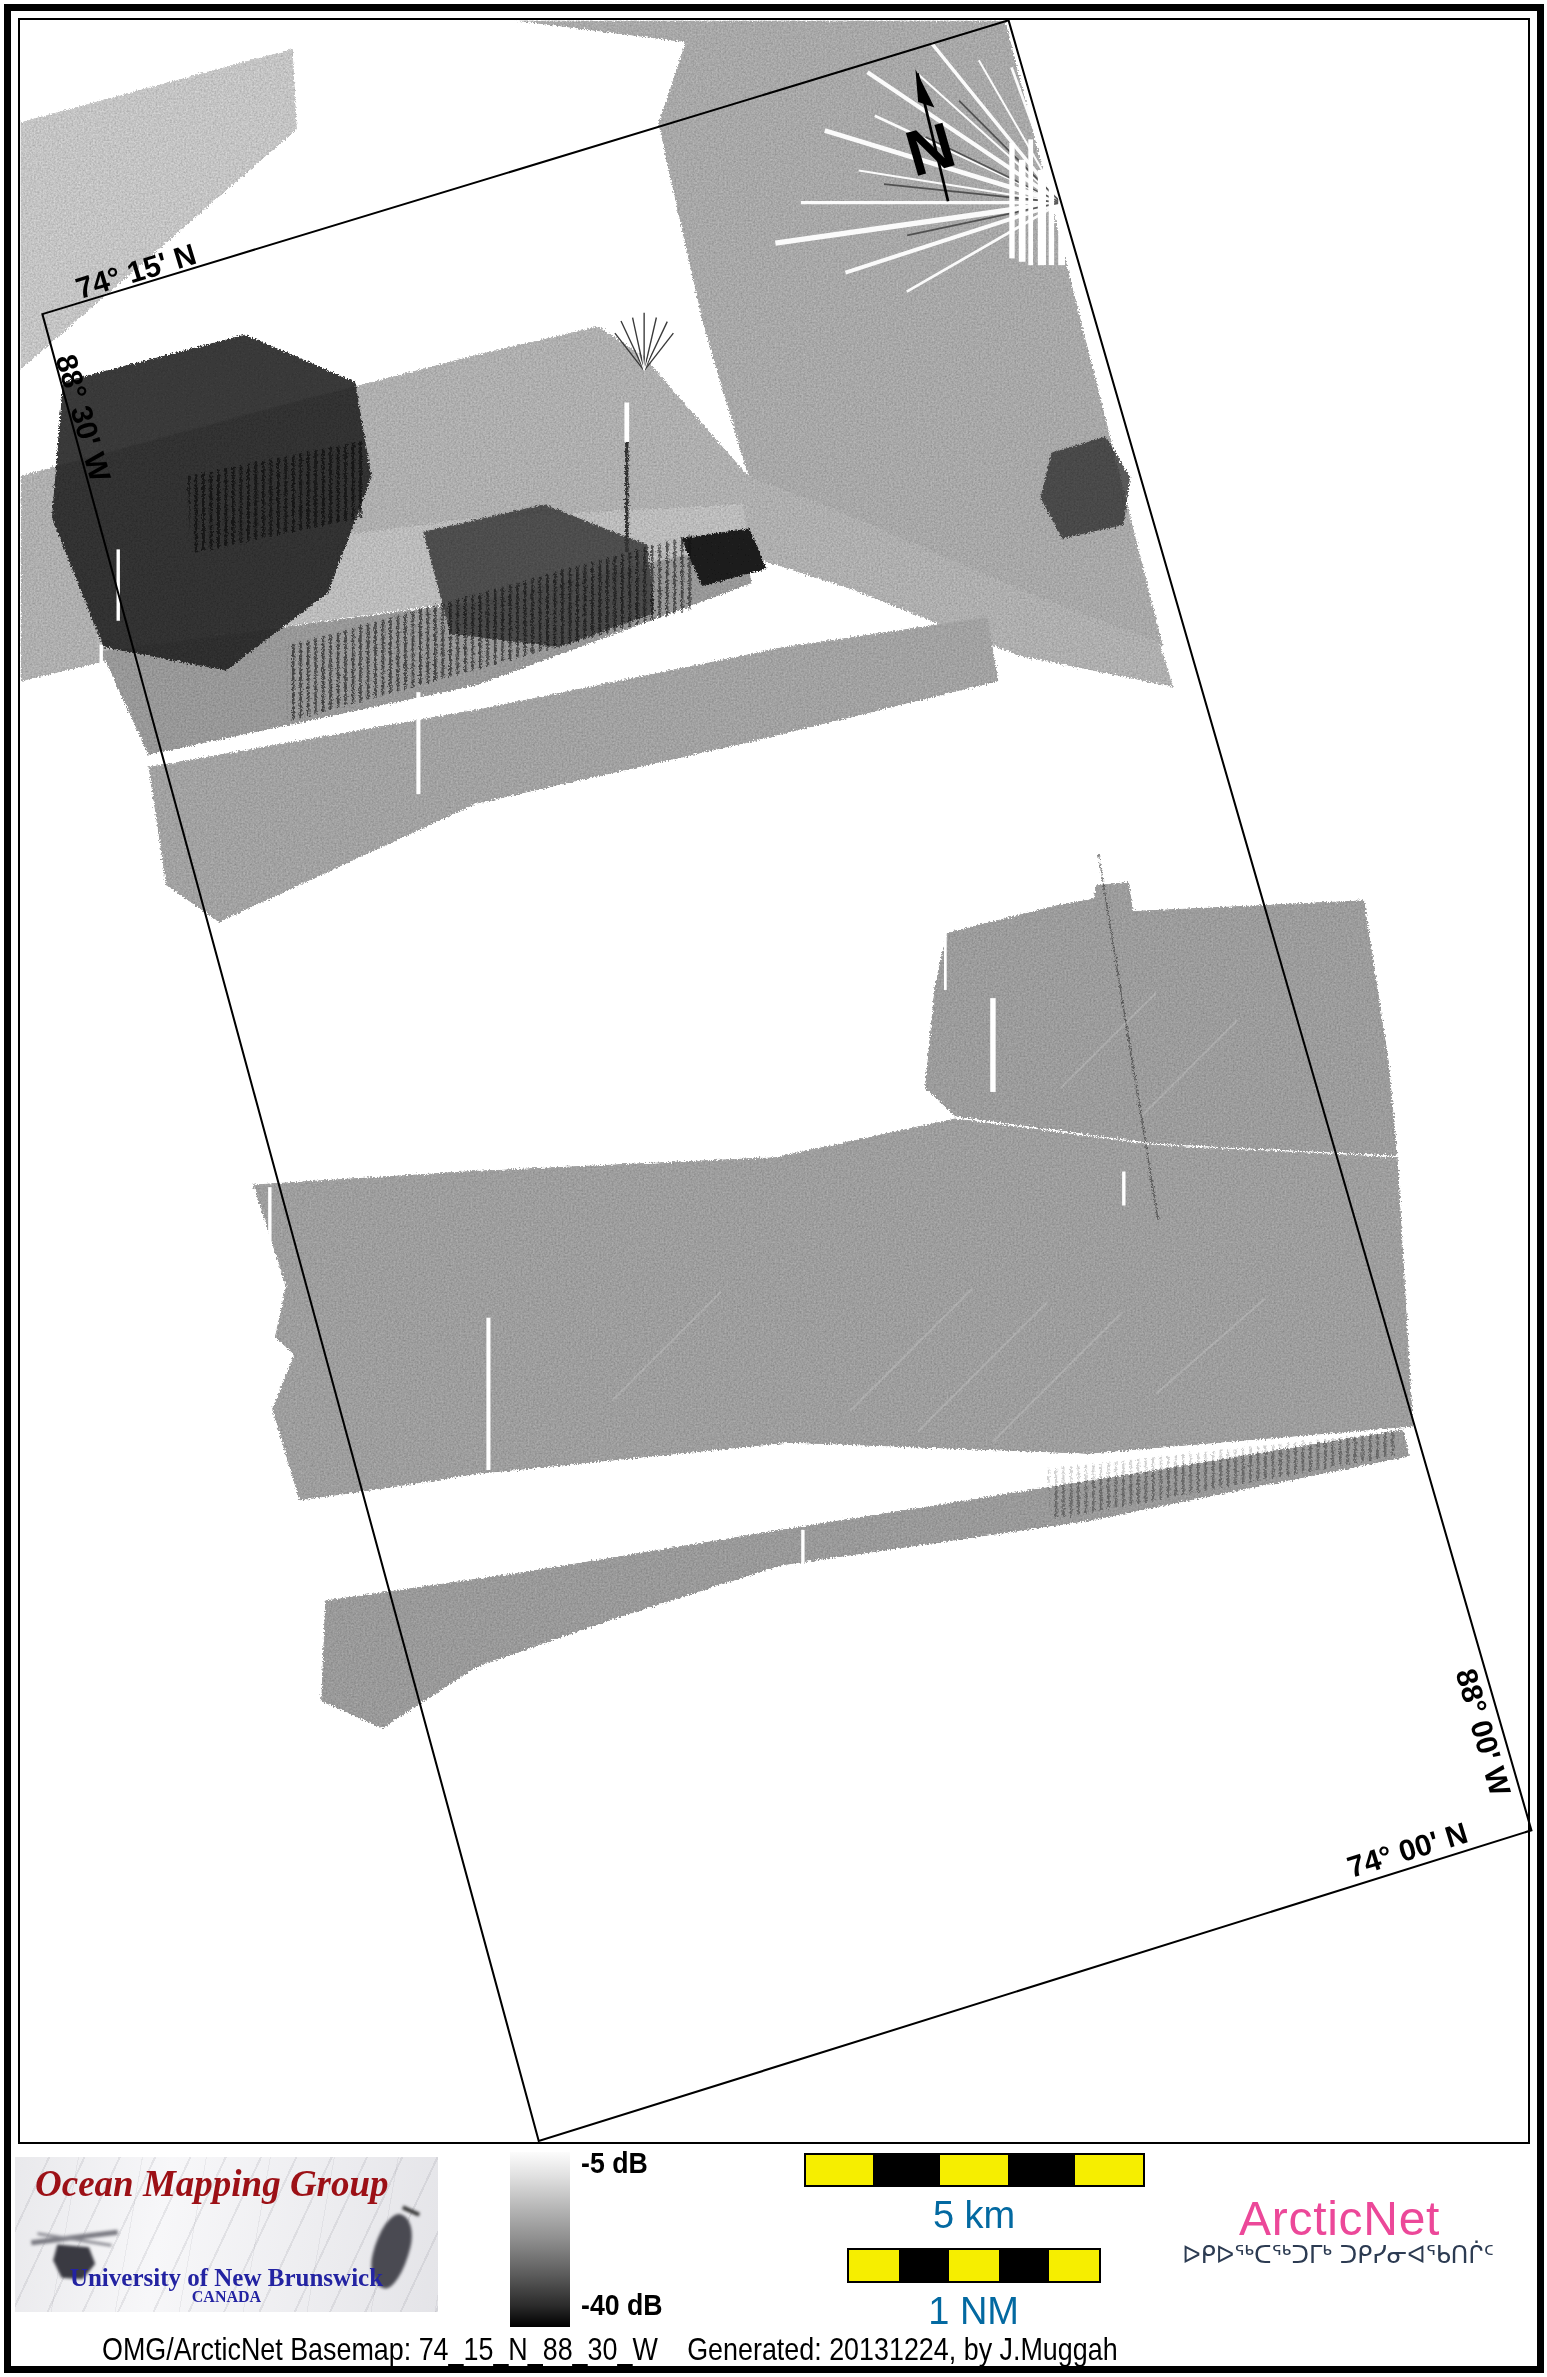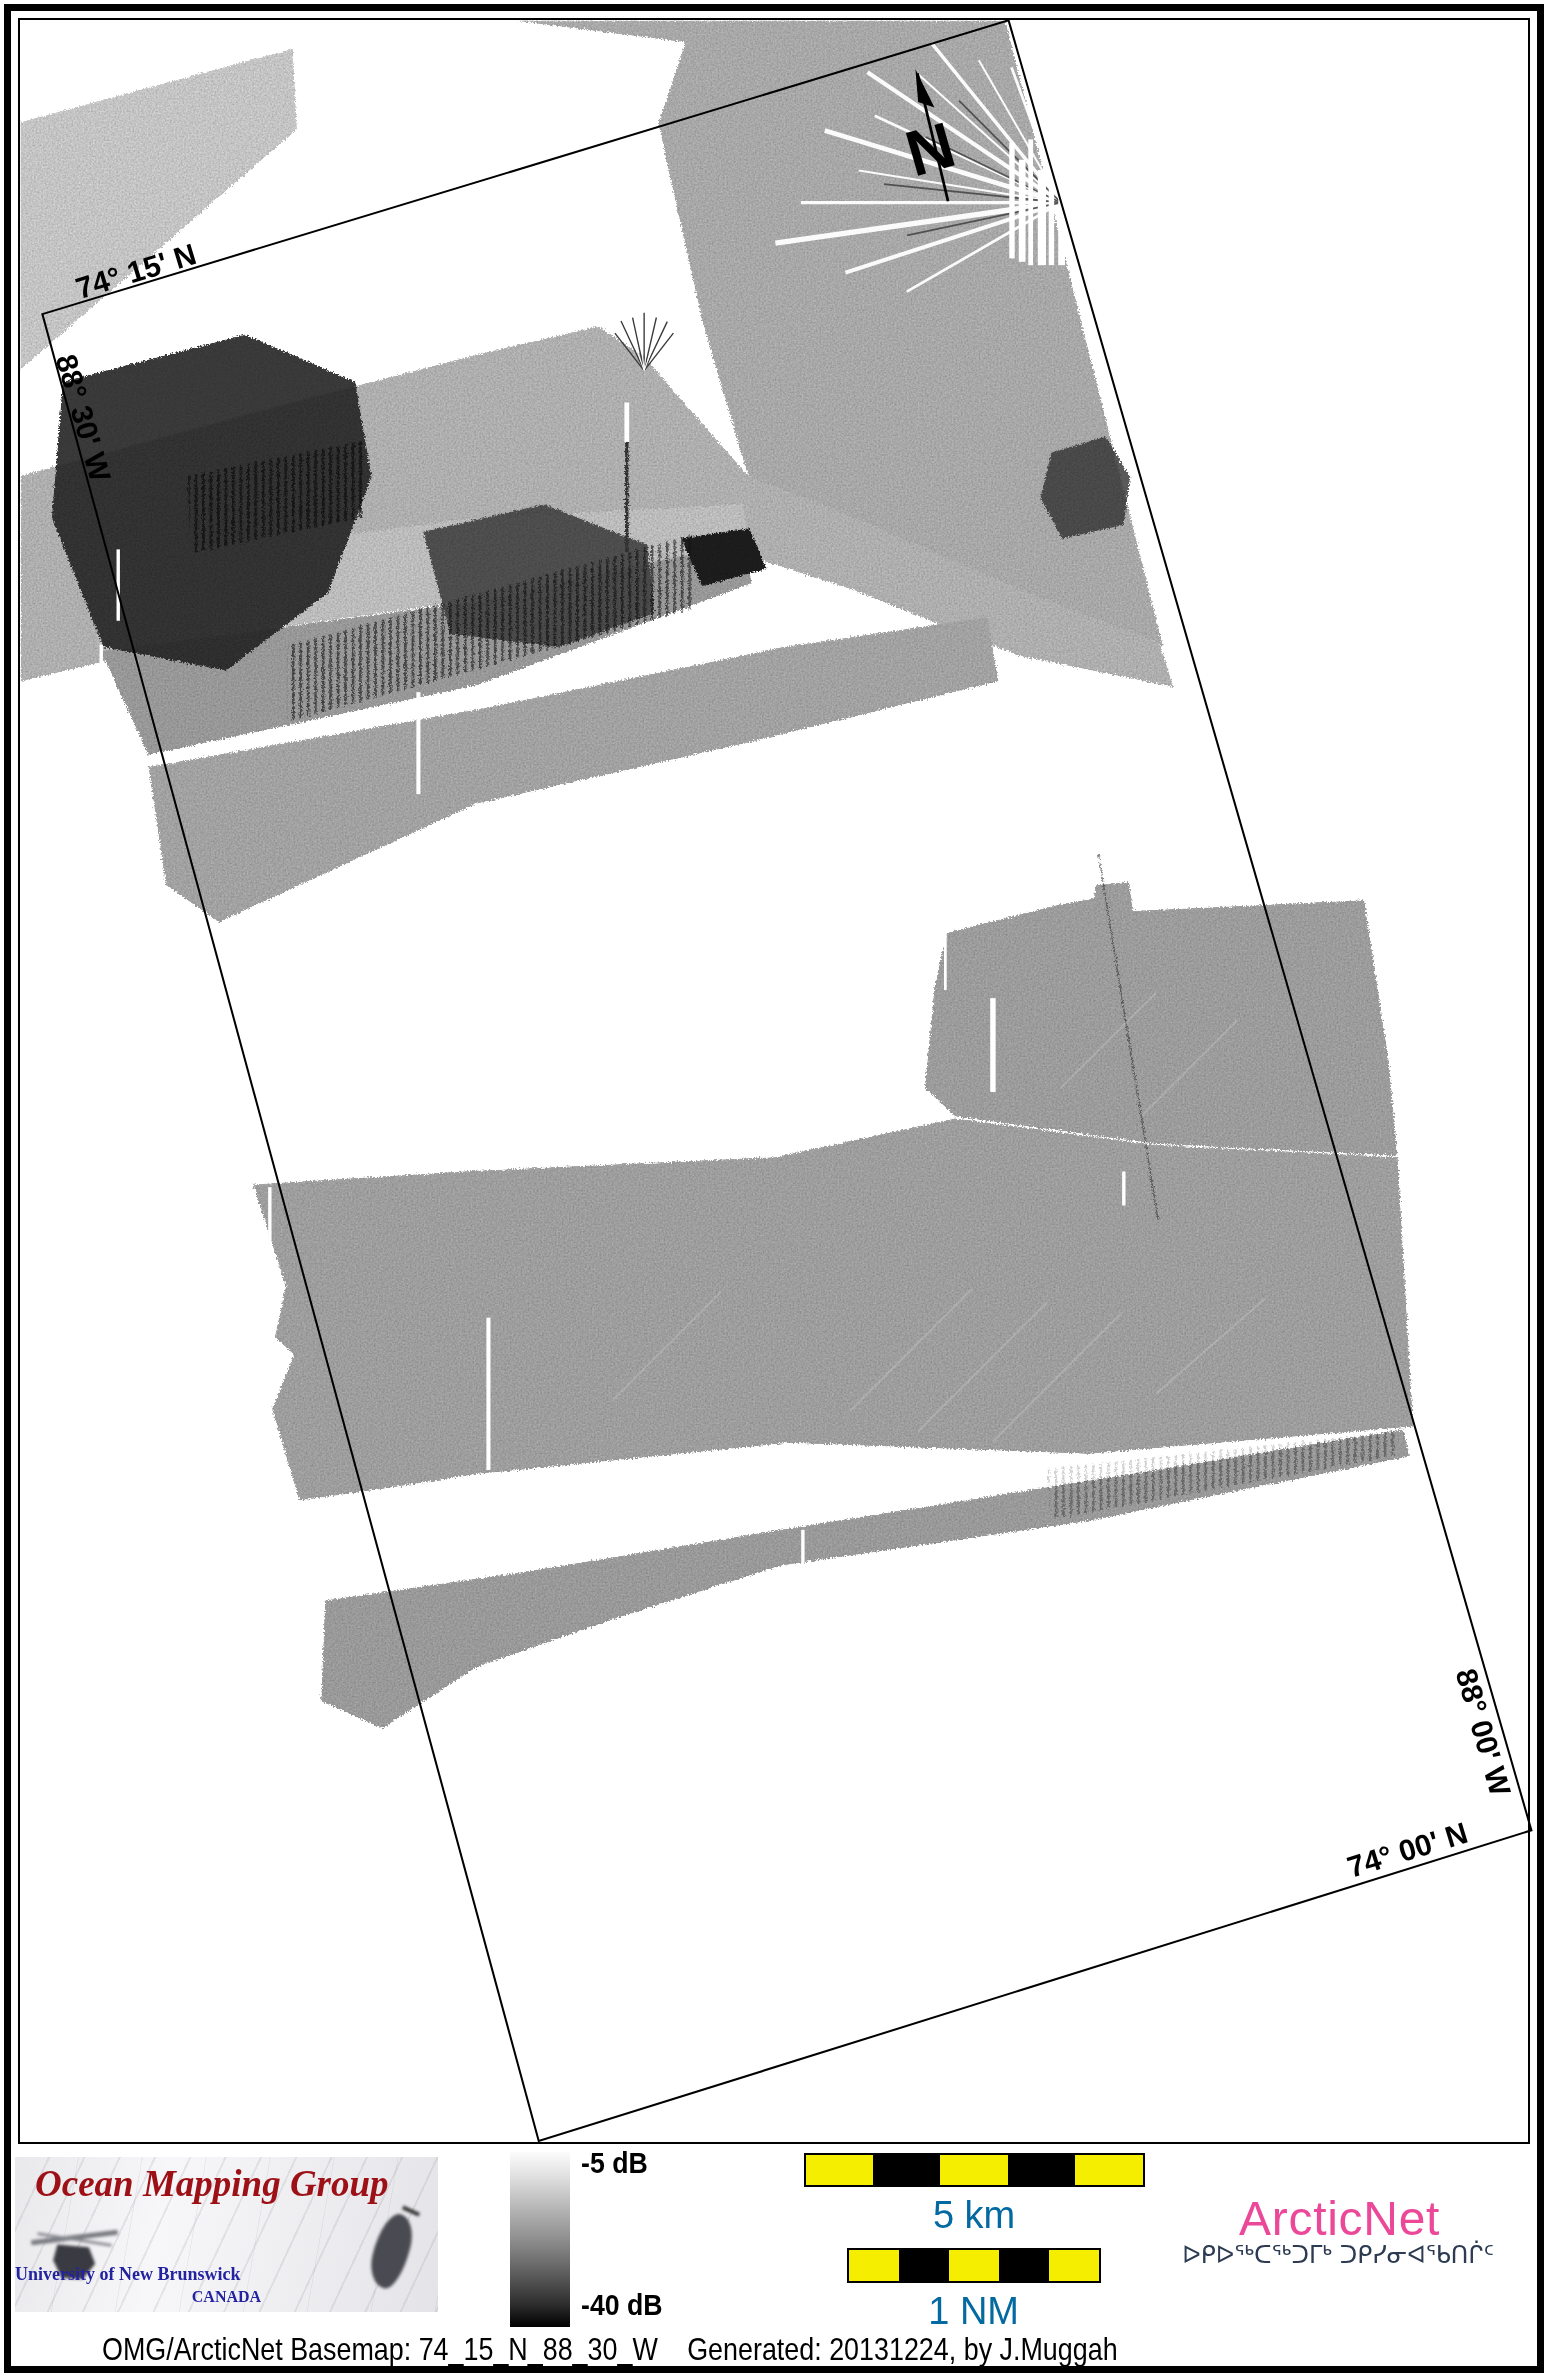--- a/index.html
+++ b/index.html
@@ -13,22 +13,22 @@
   
   .legend{position:absolute;left:11.6px;top:2146px;width:1525px;height:220px;background:#fff;z-index:25;}
   .omg-logo{position:absolute;left:3.4px;top:11px;width:423px;height:155px;overflow:hidden;
         background:linear-gradient(100deg,#e9e9ec 0%,#f7f7f9 35%,#ededf0 70%,#e4e4e8 100%);}
   .omg-logo .ice{position:absolute;inset:0;
         background:repeating-linear-gradient(115deg,transparent 0 30px,rgba(70,70,85,0.10) 30px 32px),
                    repeating-linear-gradient(100deg,transparent 0 62px,rgba(90,90,105,0.08) 62px 63px);}
   .omg-title{position:absolute;left:0;top:5.4px;width:100%;text-align:left;
         font-family:"Liberation Serif",serif;font-style:italic;font-weight:700;
         font-size:37px;color:#9c1016;white-space:nowrap;margin-left:20px;}
-  .omg-unb{position:absolute;left:0;top:107px;width:100%;text-align:left;
-        font-family:"Liberation Serif",serif;font-weight:700;font-size:18px;color:#2323a2;}
+  .omg-unb{position:absolute;left:0;top:107px;width:100%;text-align:center;
+        font-family:"Liberation Serif",serif;font-weight:700;font-size:25px;color:#2323a2;}
   .omg-canada{position:absolute;left:0;top:131px;width:100%;text-align:center;
         font-family:"Liberation Serif",serif;font-weight:700;font-size:16px;color:#2323a2;}
   .heli{position:absolute;left:26px;top:82px;width:68px;height:48px;filter:blur(1.4px);}
   .heli .rotor{position:absolute;left:-9.5px;top:-4.1px;width:87px;height:4.8px;background:#7a7a82;transform:rotate(-7deg);}
   .heli .rotor2{position:absolute;left:-4.1px;top:-1.4px;width:75px;height:3.4px;background:#8a8a92;transform:rotate(9deg);}
   .heli .body{position:absolute;left:12.2px;top:5.4px;width:42px;height:35px;background:#3a3a42;
         clip-path:polygon(10% 0,85% 8%,100% 55%,70% 100%,20% 95%,0 45%);}
   .ship{position:absolute;left:354px;top:53px;width:48px;height:83px;filter:blur(1.4px);}
   .ship .hull{position:absolute;left:5.4px;top:2.7px;width:35px;height:76px;background:#4a4a52;
         border-radius:50% 50% 45% 55%/60% 40% 60% 40%;transform:rotate(14deg);}

